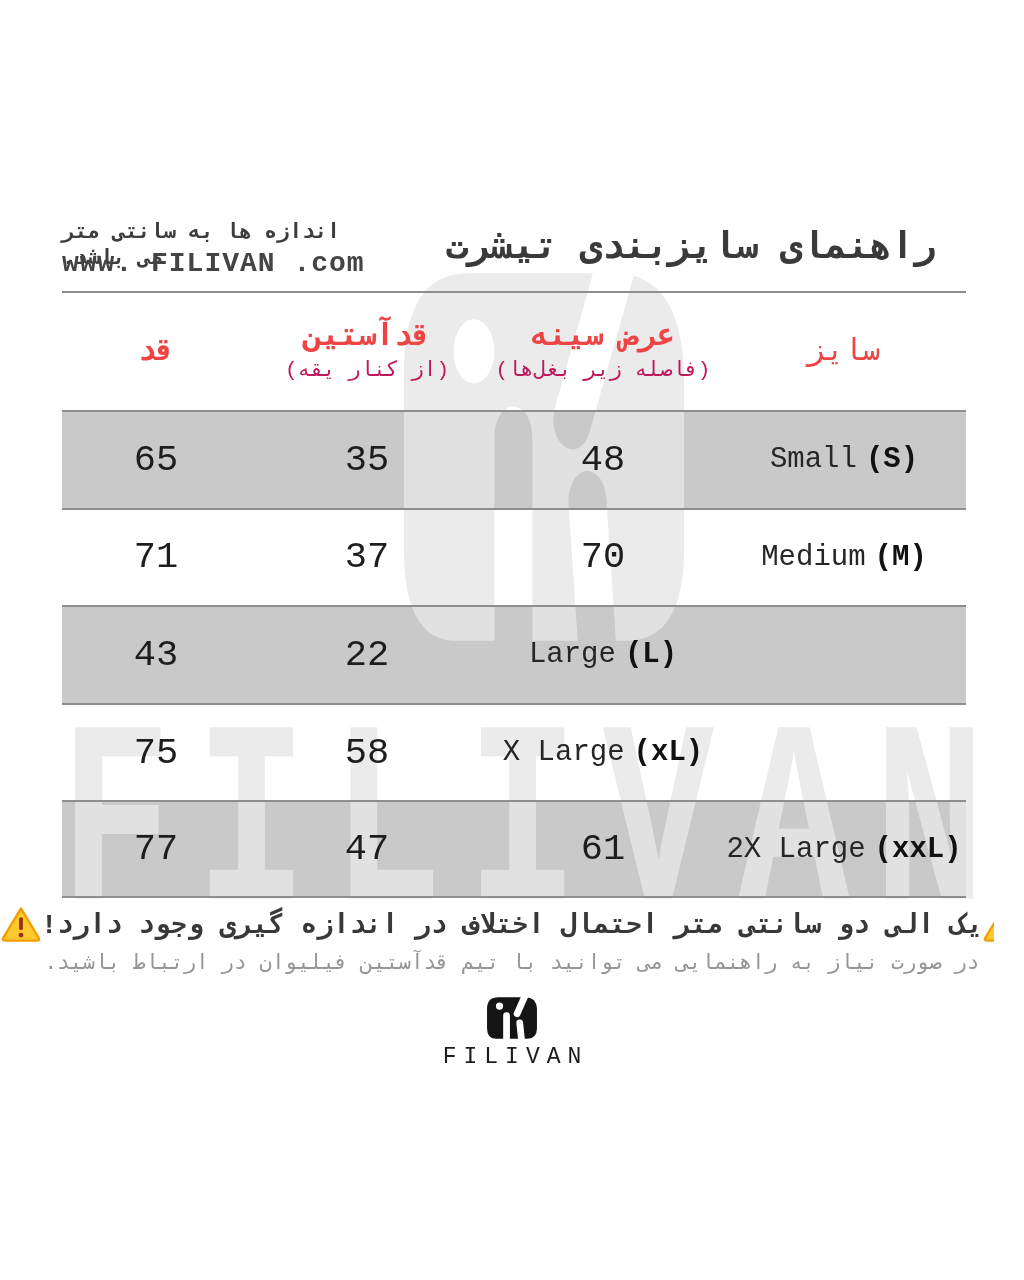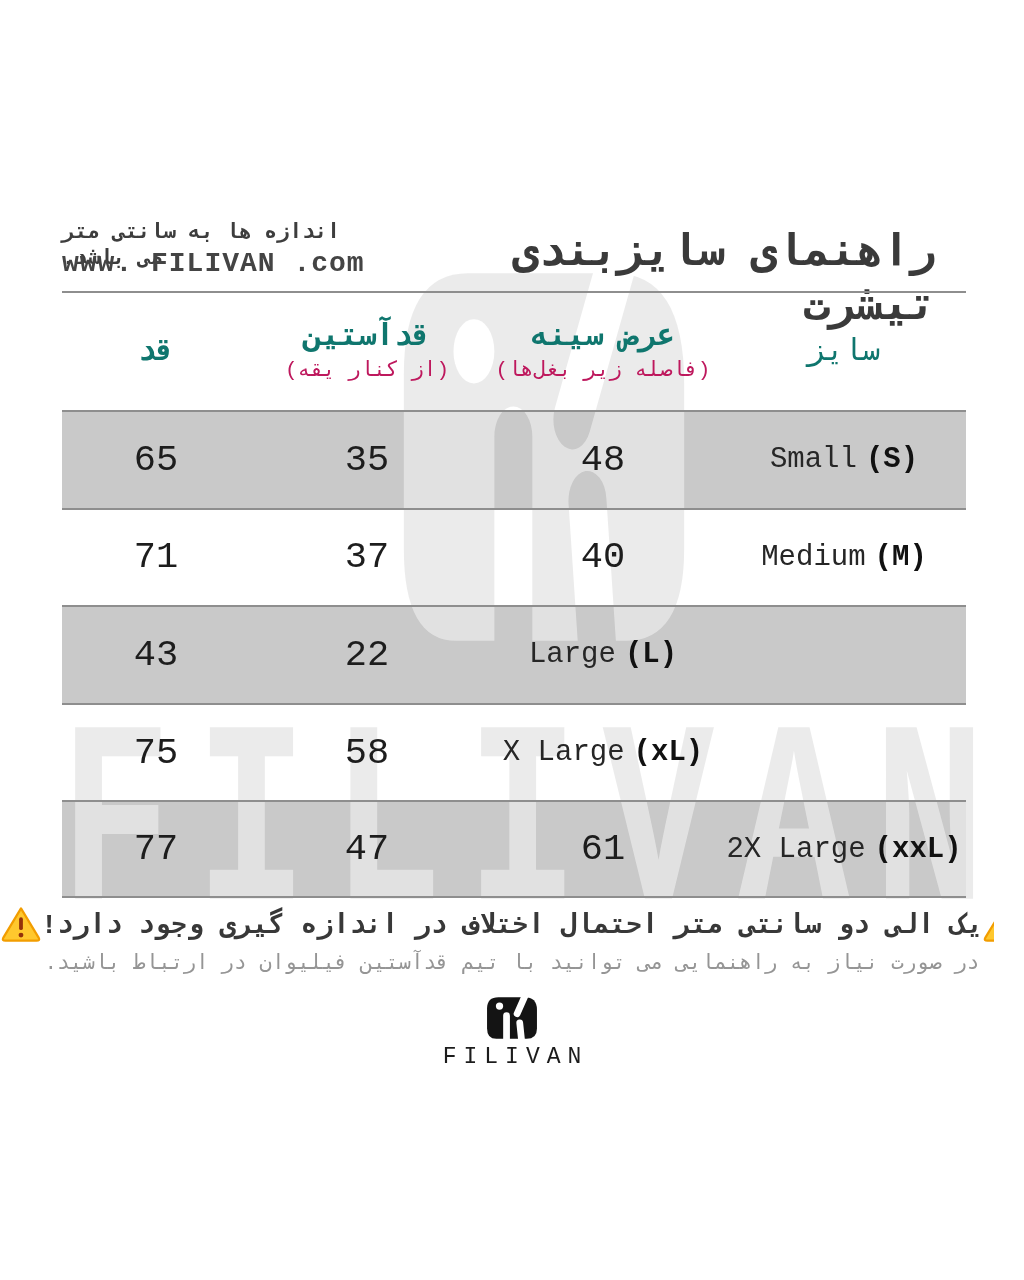--- a/index.html
+++ b/index.html
@@ -17,37 +17,37 @@
     direction:rtl;text-align:left;
     font-size:21px;font-weight:700;color:#3d3d3d;line-height:1.25;
   }
   .site{
     position:absolute;left:62px;top:248px;
     font-size:28px;font-weight:700;color:#444444;letter-spacing:1px;
   }
   .title{
     position:absolute;right:58px;top:224px;width:560px;
     direction:rtl;text-align:right;
-    font-size:44px;font-weight:700;color:#3a3a3a;
+    font-size:37px;font-weight:700;color:#3a3a3a;
   }
   .rule{
     position:absolute;left:62px;top:291px;width:904px;height:2px;
     background:#8e8e8e;z-index:3;
   }
   
   .thead{
     position:absolute;left:62px;top:293px;width:904px;height:117px;
     display:grid;grid-template-columns:188px 234px 238px 244px;
     z-index:3;
   }
   .thead .cell{
     display:flex;flex-direction:column;align-items:center;justify-content:center;
     direction:rtl;text-align:center;gap:8px;
   }
-  .thead .lbl{font-size:30px;font-weight:700;color:#0f766e;line-height:1;}
+  .thead .lbl{font-size:30px;font-weight:700;color:#ef4444;line-height:1;}
   .thead .lbl.regular{font-weight:400;}
   .thead .sub{font-size:21px;font-weight:400;color:#be185d;line-height:1;}
   
   .rowbgs{position:absolute;left:62px;top:410px;width:904px;height:488px;z-index:0;}
   .rowbg{position:absolute;left:0;width:904px;height:97.6px;}
   .rowbg.gray{background:#c9c9c9;}
   .rowbg.white{background:#ffffff;}
   
   .wm-ele{
     position:absolute;left:398px;top:264px;width:292px;height:386px;
@@ -160,21 +160,21 @@
       <div class="cell num">48</div>
       <div class="cell">
         <span class="size-name">Small</span>
         <span class="size-code">(S)</span>
       </div>
     </div>
 
     <div class="trow">
       <div class="cell num">71</div>
       <div class="cell num">37</div>
-      <div class="cell num">40</div>
+      <div class="cell num">70</div>
       <div class="cell">
         <span class="size-name">Medium</span>
         <span class="size-code">(M)</span>
       </div>
     </div>
 
     <div class="trow">
       <div class="cell num">43</div>
       <div class="cell num">22</div>
       <div class="cell">

